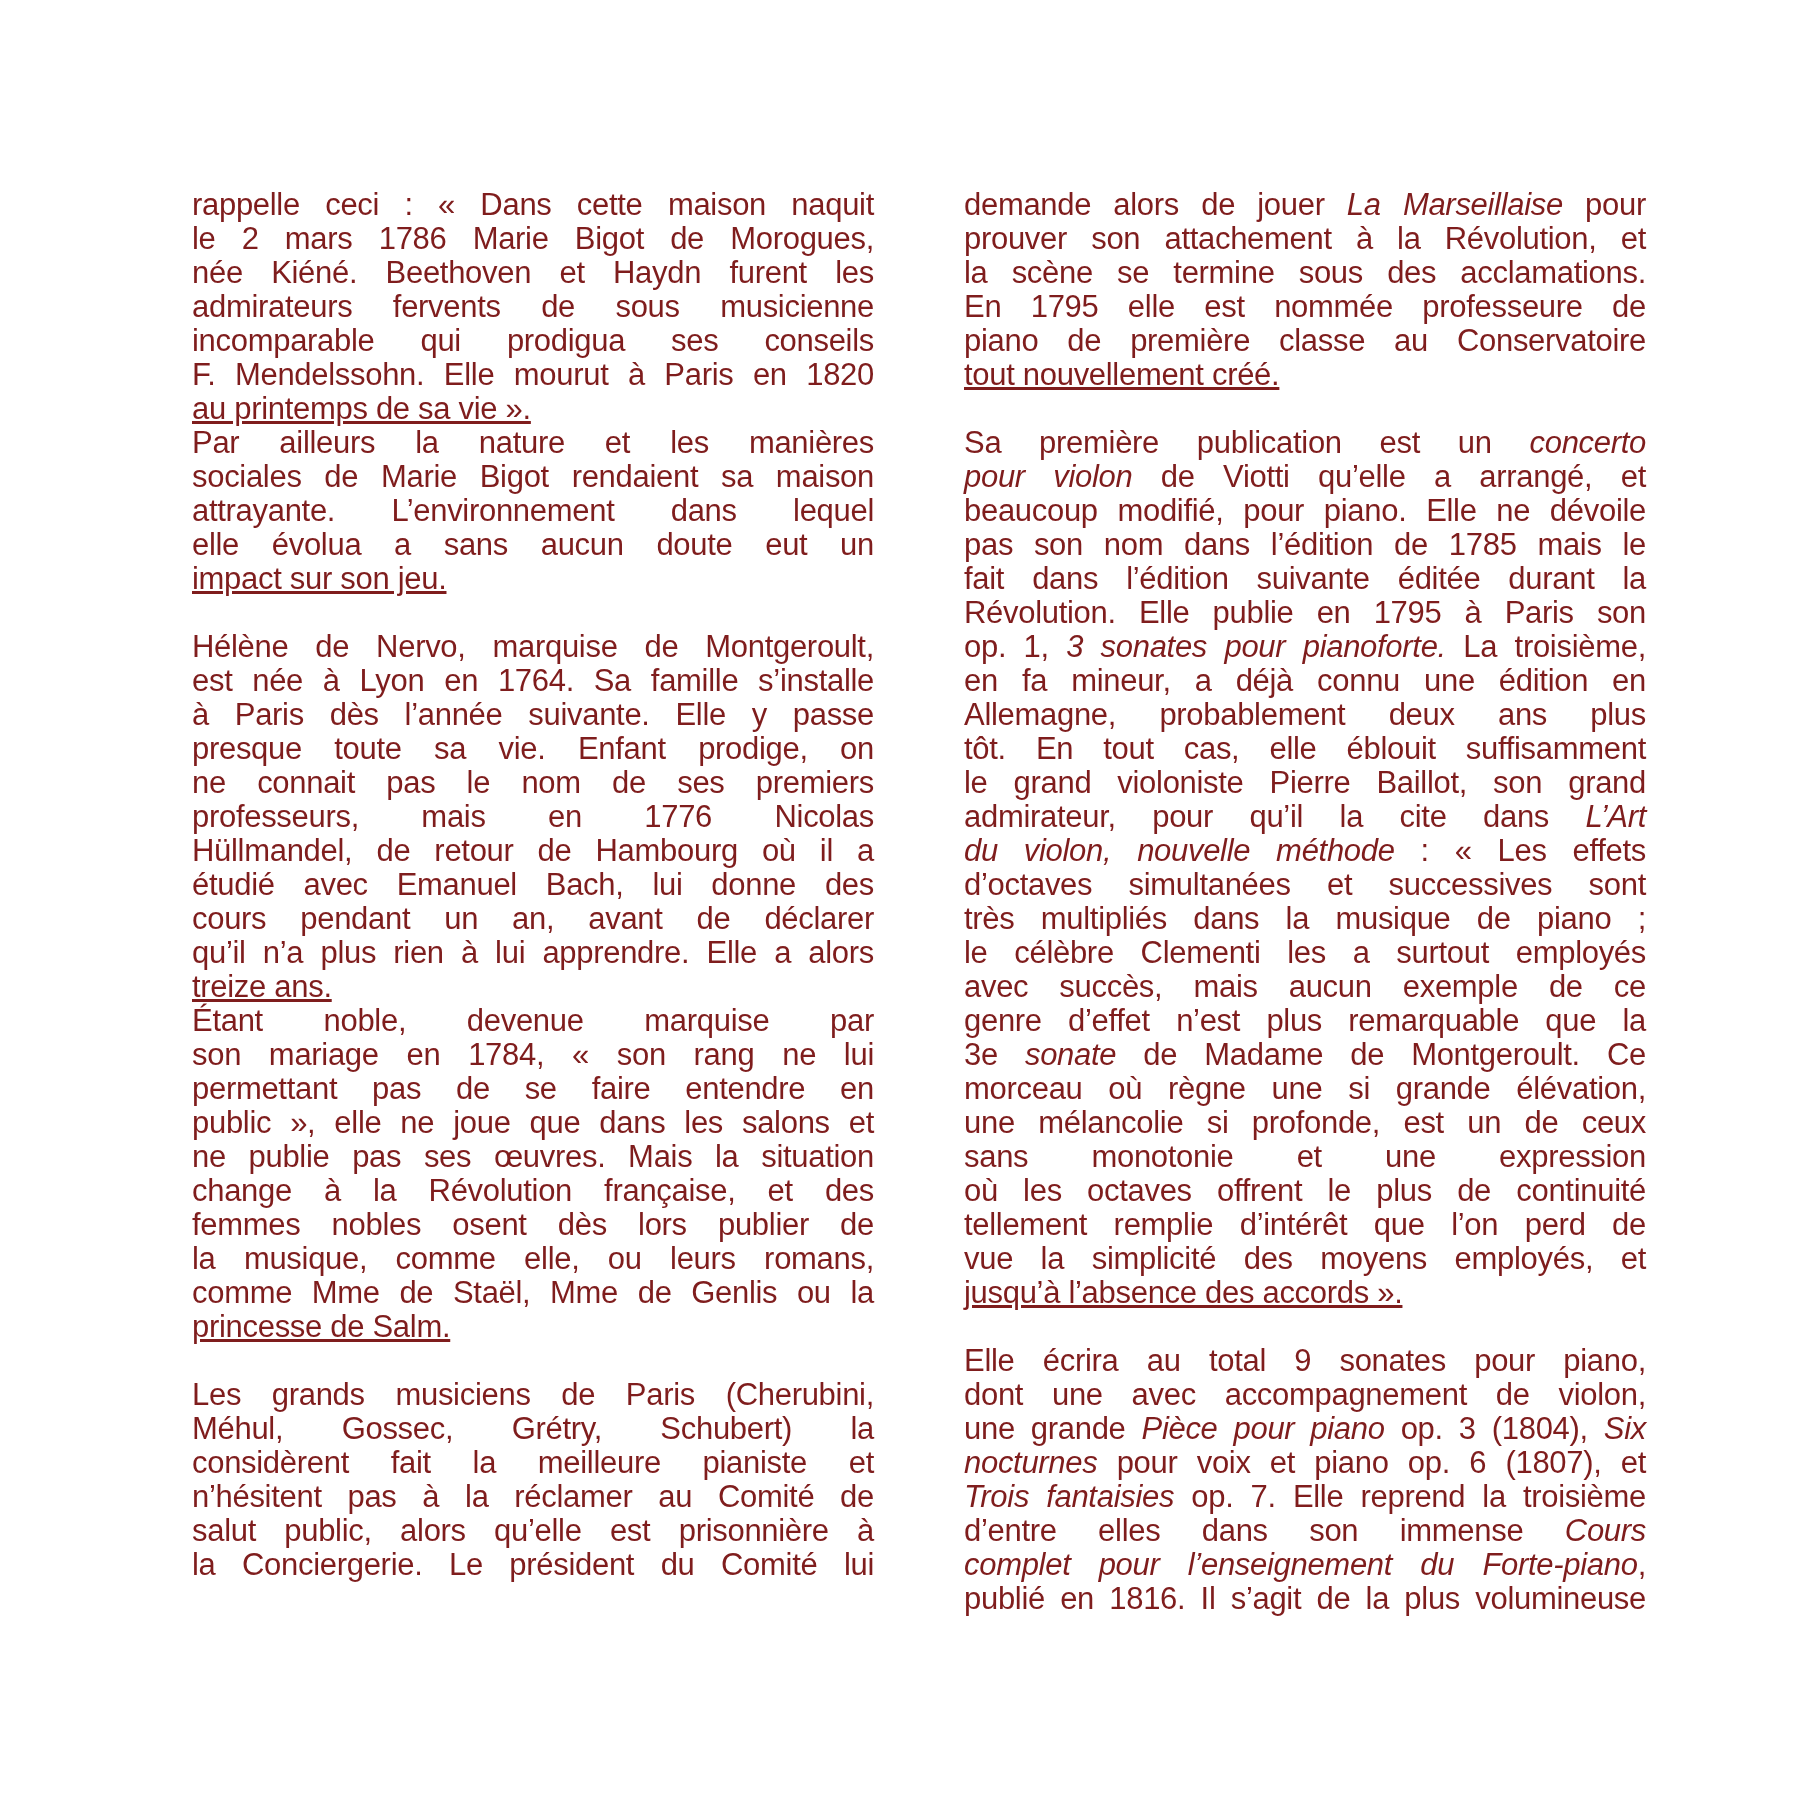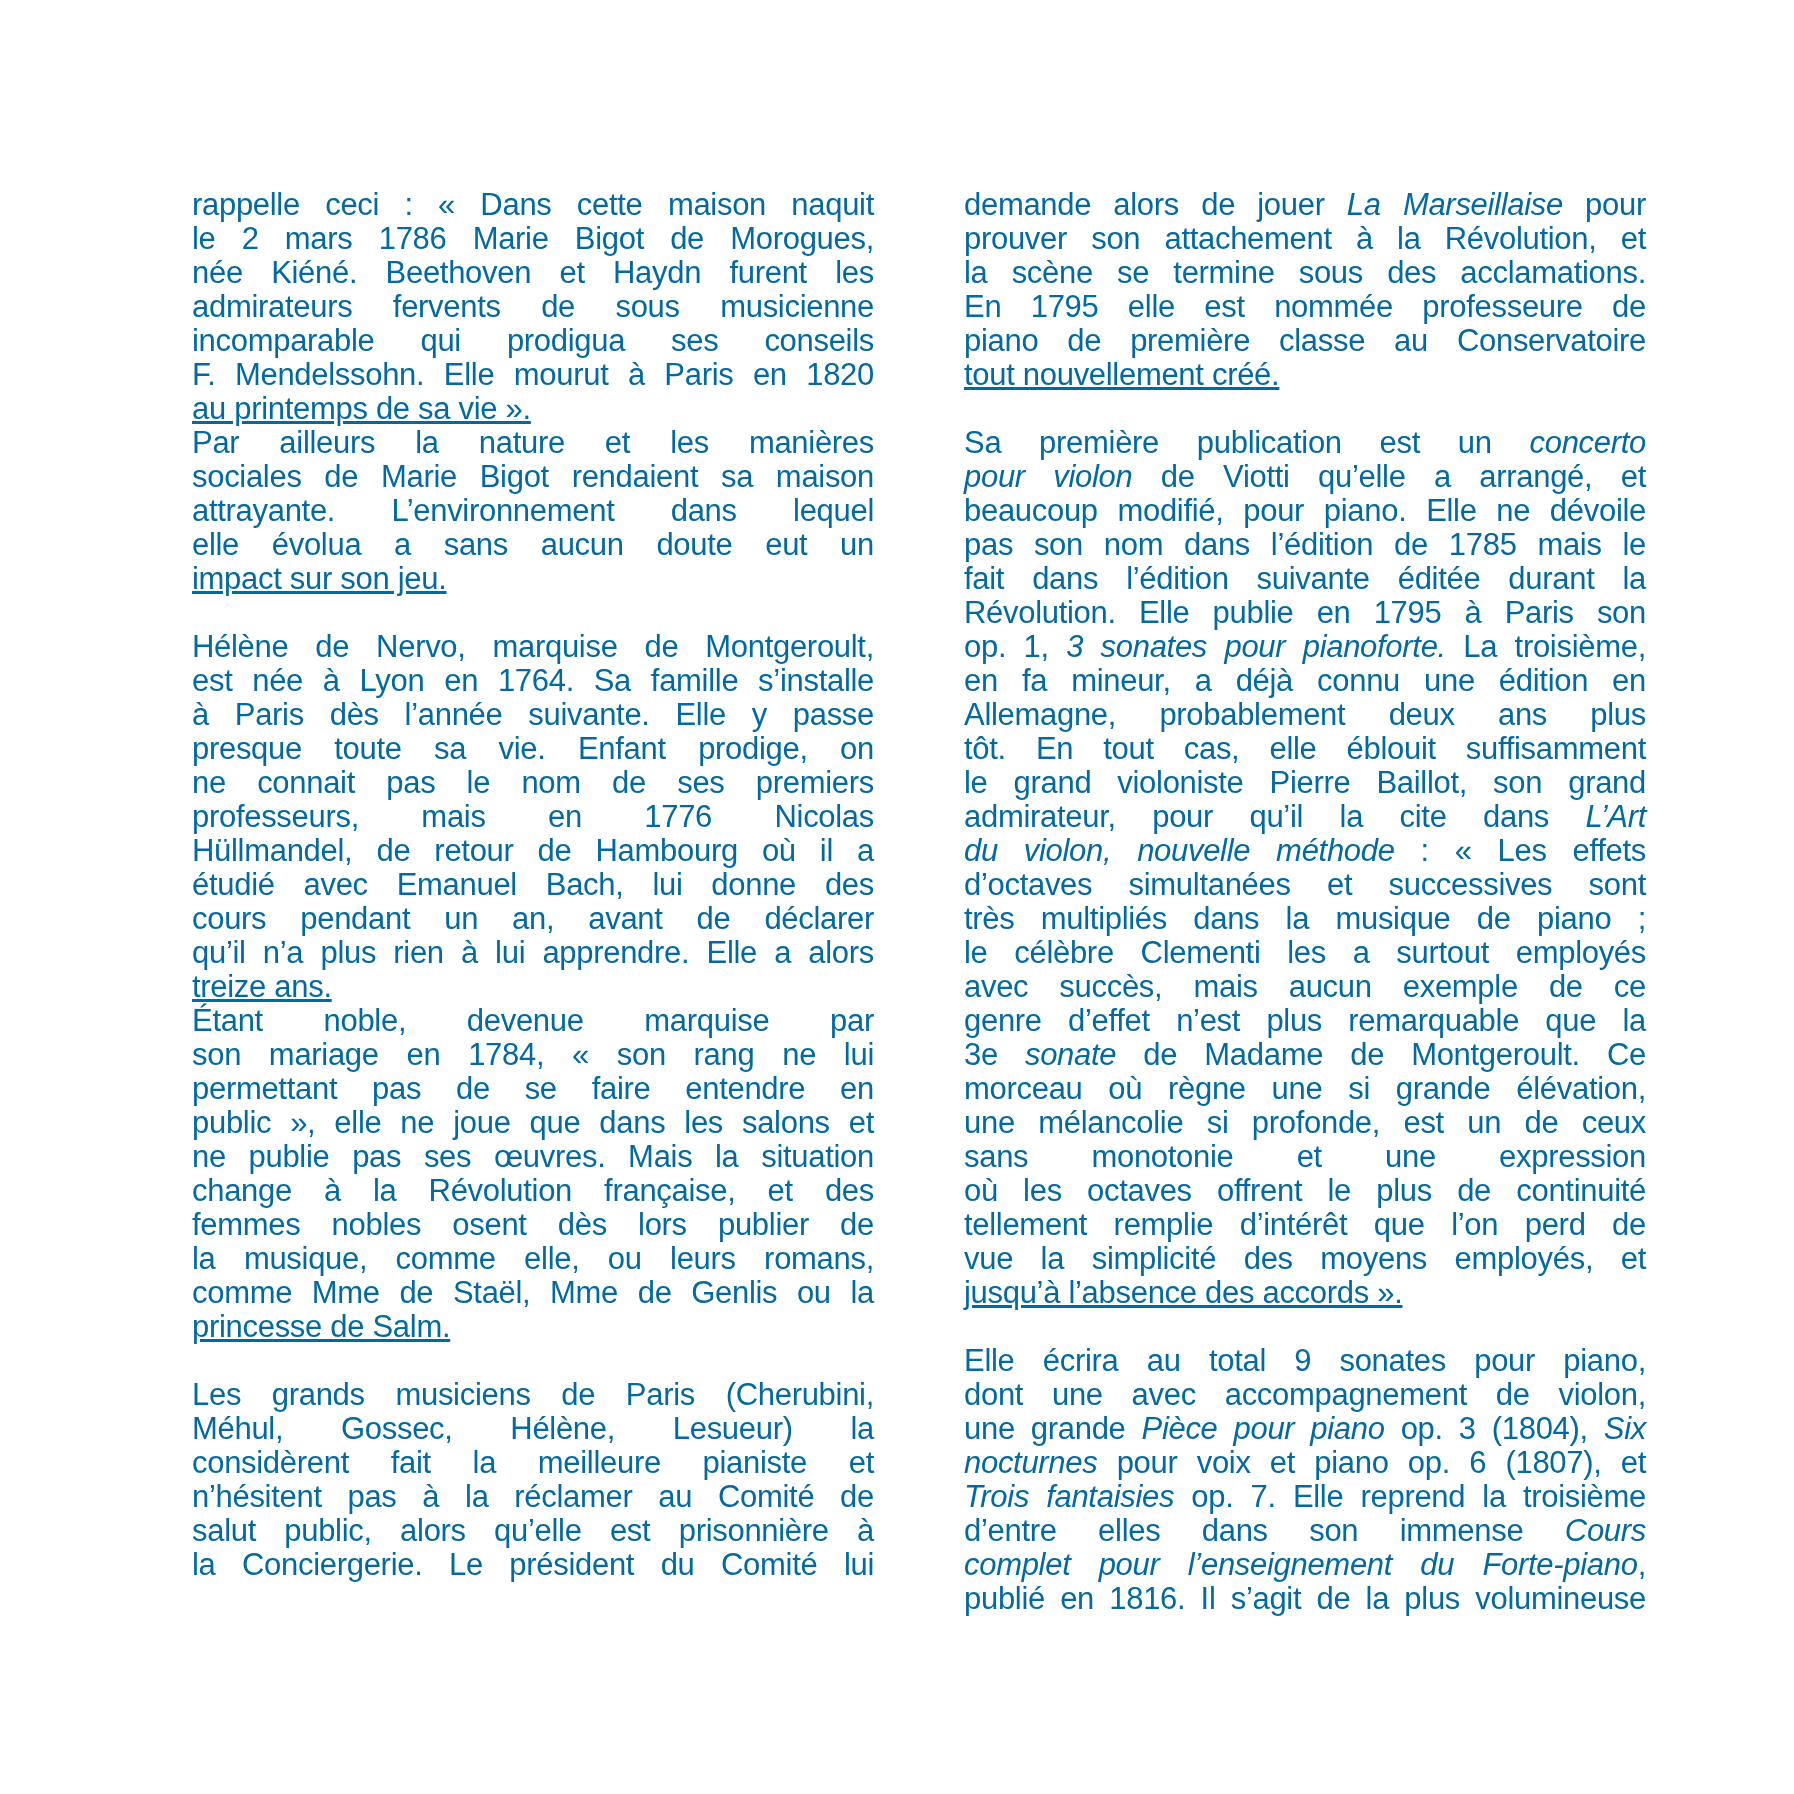--- a/index.html
+++ b/index.html
@@ -1,18 +1,18 @@
 <!DOCTYPE html>
 <html><head>
 <meta charset="utf-8">
 <style>
   html, body { margin: 0; padding: 0; background: #ffffff; }
   body { width: 1794px; height: 1794px; position: relative; overflow: hidden; }
   .page { position: absolute; left: 0; top: 0; width: 1794px; height: 1794px; background: #ffffff; }
-  .col { position: absolute; top: 188px; width: 682px; font-family: "Liberation Sans", sans-serif; font-size: 31px; color: #0369a1; }
+  .col { position: absolute; top: 188px; width: 682px; font-family: "Liberation Sans", sans-serif; font-size: 31px; color: #7f1d1d; }
   .col-left { left: 192px; }
   .col-right { left: 964px; }
   .line { display: block; height: 34px; line-height: 34px; white-space: nowrap; text-align: justify; text-align-last: justify; letter-spacing: -0.3px; }
   .line.last { text-align-last: left; text-decoration: underline; }
   .gap { display: block; height: 34px; }
   .it { font-style: italic; }
   .b { font-weight: normal; }
 </style>
 </head>
 <body>
@@ -57,21 +57,21 @@
         <div class="line"><span>ne publie pas ses œuvres. Mais la situation</span></div>
         <div class="line"><span>change à la Révolution française, et des</span></div>
         <div class="line"><span>femmes nobles osent dès lors publier de</span></div>
         <div class="line"><span>la musique, comme elle, ou leurs romans,</span></div>
         <div class="line"><span>comme Mme de Staël, Mme de Genlis ou la</span></div>
         <div class="line last"><span>princesse de Salm.</span></div>
       </div>
       <div class="gap"></div>
       <div class="para">
         <div class="line"><span>Les grands musiciens de Paris (Cherubini,</span></div>
-        <div class="line"><span>Méhul, Gossec, Hélène, Lesueur) la</span></div>
+        <div class="line"><span>Méhul, Gossec, Grétry, Schubert) la</span></div>
         <div class="line"><span>considèrent fait la meilleure pianiste et</span></div>
         <div class="line"><span>n’hésitent pas à la réclamer au Comité de</span></div>
         <div class="line"><span>salut public, alors qu’elle est prisonnière à</span></div>
         <div class="line"><span>la Conciergerie. Le président du Comité lui</span></div>
       </div>
     </div>
   <div class="col col-right">
       <div class="para">
         <div class="line"><span>demande alors de jouer </span><span class="it">La Marseillaise</span><span> pour</span></div>
         <div class="line"><span>prouver son attachement à la Révolution, et</span></div>

